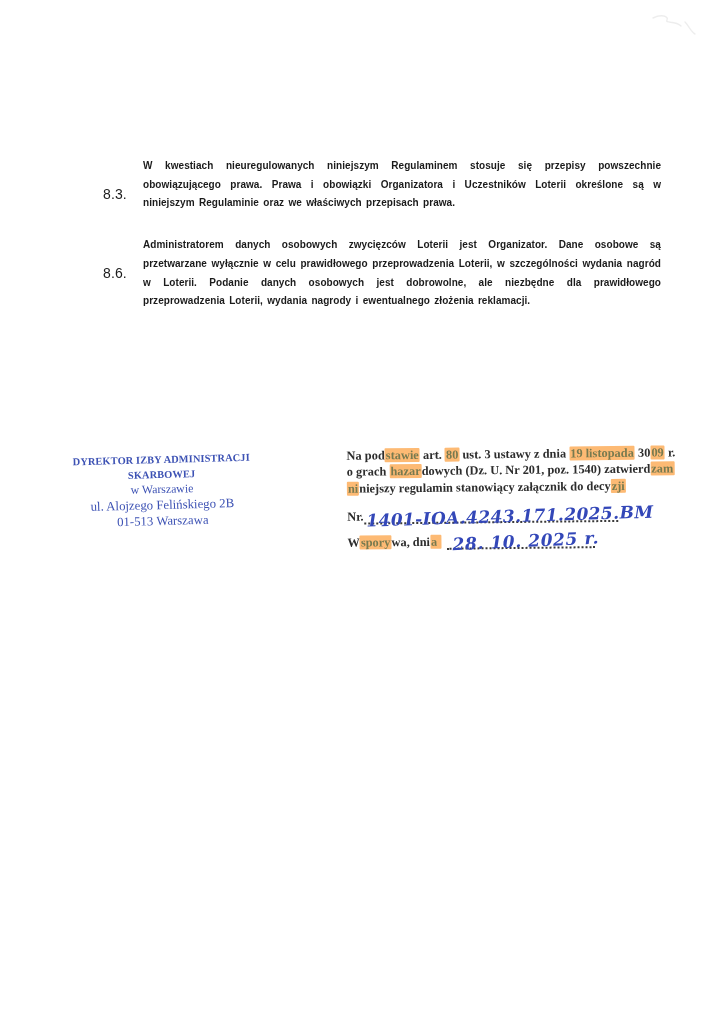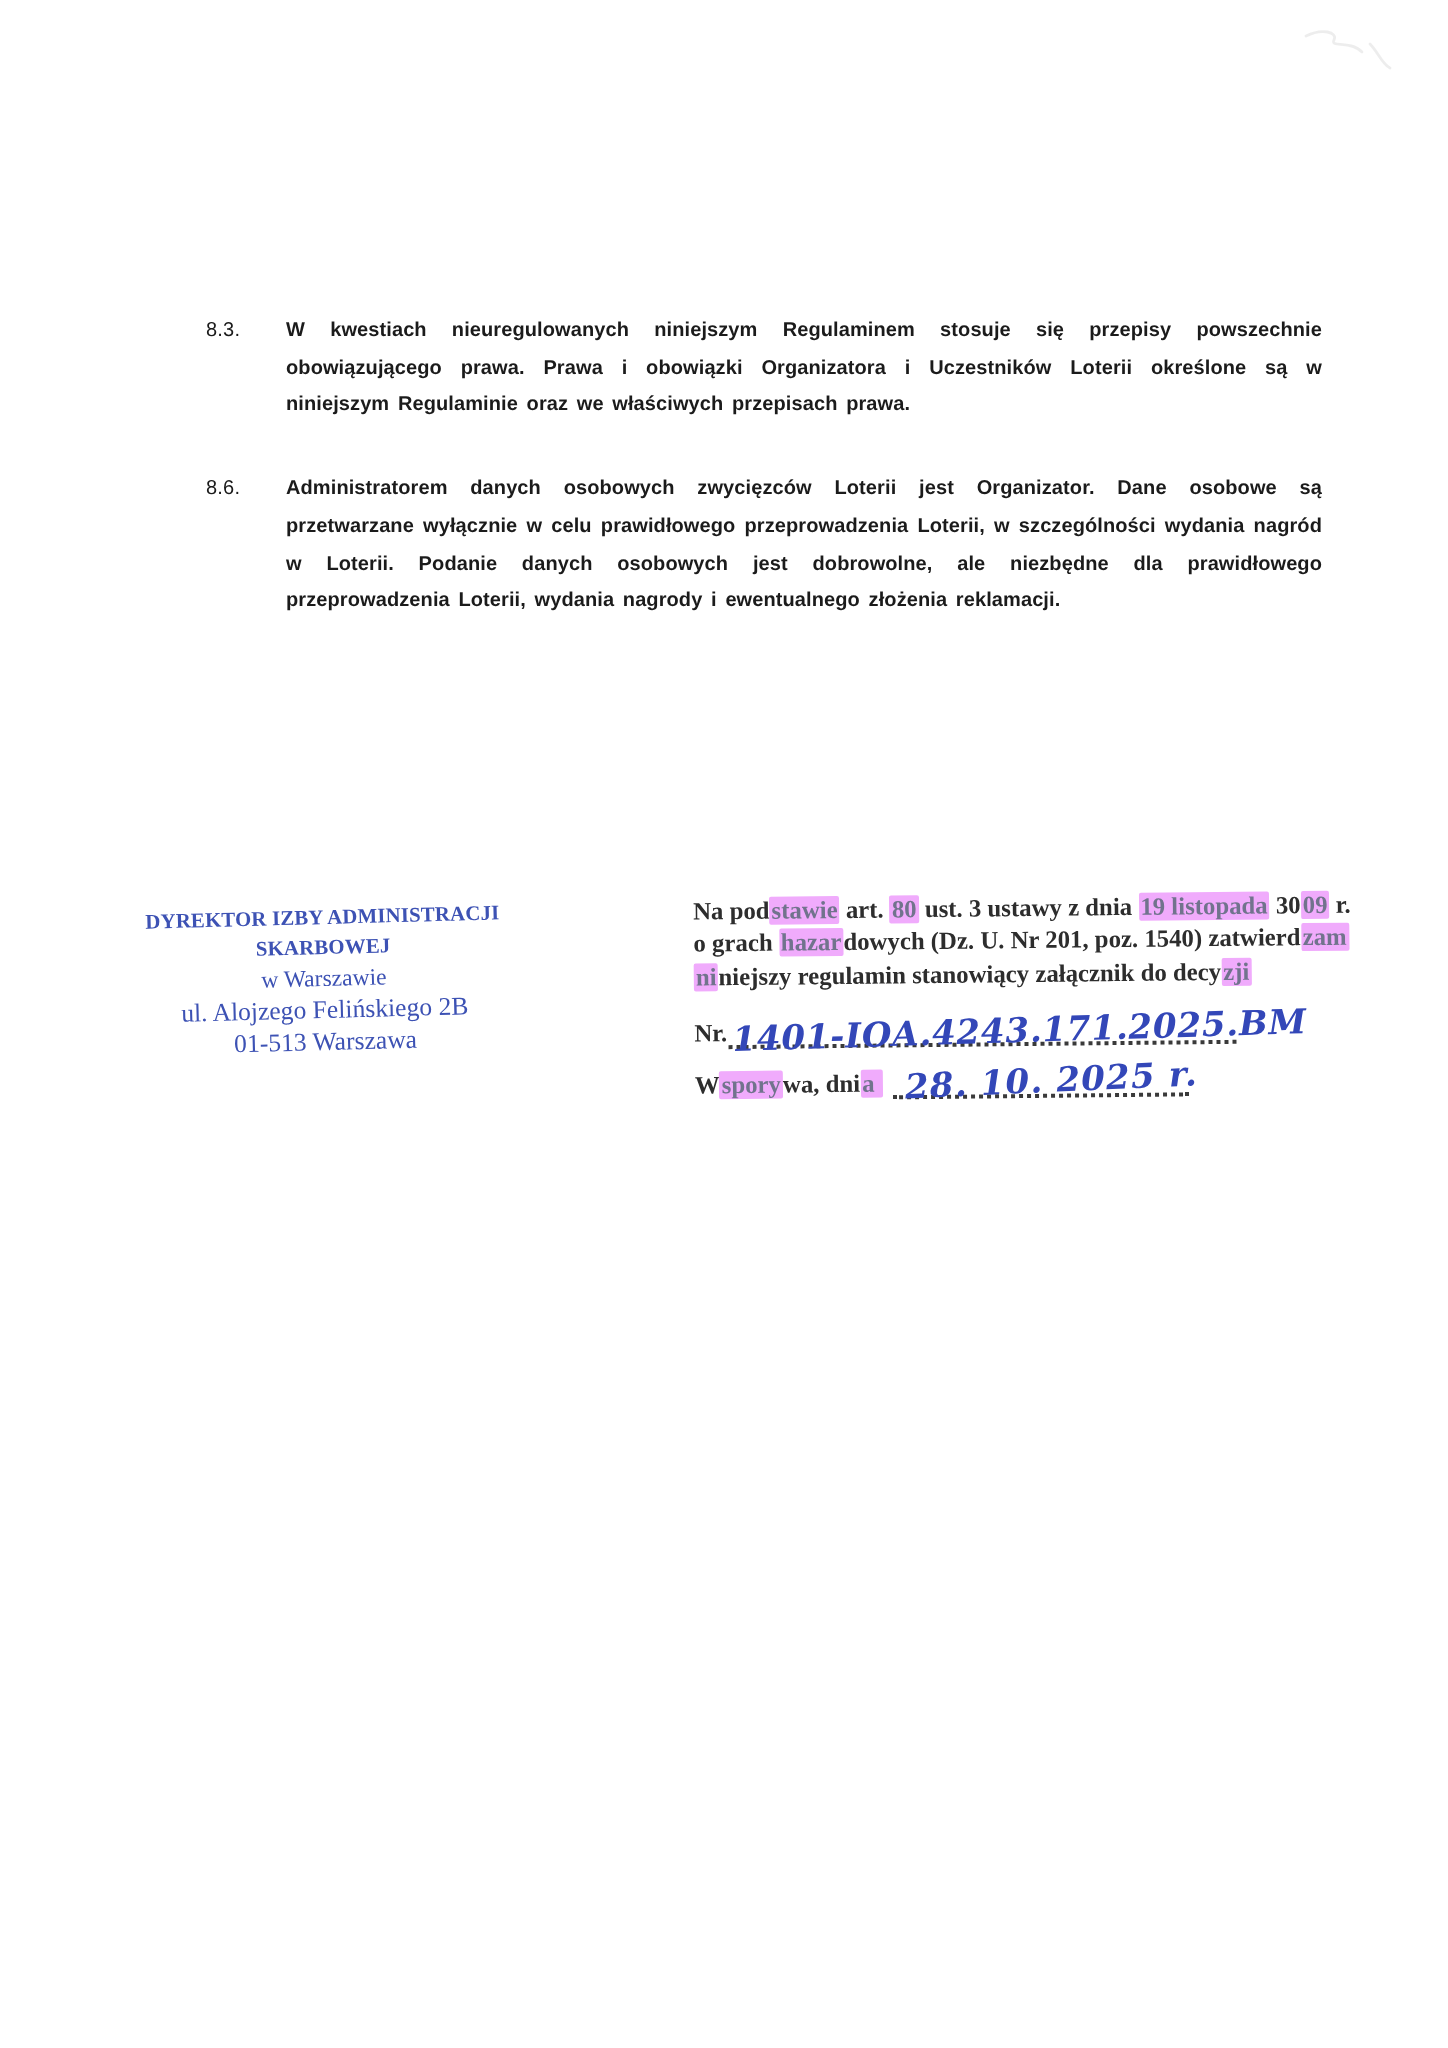--- a/index.html
+++ b/index.html
@@ -8,21 +8,21 @@
     overflow:hidden; font-family:"Liberation Sans", sans-serif; color:#1b1b1b;
   }
 
   
   .paragraphs { position:absolute; left:103px; top:157px; width:558px; }
   .para { display:flex; align-items:flex-start; }
   .para-gap-lg { margin-bottom:23px; }
   .para-gap-md { margin-bottom:18px; }
   .para-gap-sm { margin-bottom:19px; }
   .para-num {
-    flex:0 0 40px; font-size:10px; line-height:18.7px; letter-spacing:0.1px;
+    flex:0 0 40px; font-size:14px; line-height:18.7px; letter-spacing:0.1px;margin-top:28px;
   }
   .para-text {
     flex:1; font-size:10px; line-height:18.7px; text-align:justify;
     text-align-last:left; letter-spacing:0.05px; word-spacing:1.5px;font-weight:bold;
   }
 
   
   .office-stamp {
     position:absolute; left:52px; top:452px; width:220px; text-align:center;
     font-family:"Liberation Serif", serif; color:#3d52b4;
@@ -35,21 +35,21 @@
 
   
   .approval-stamp {
     position:absolute; left:347px; top:446px; width:334px;
     font-family:"Liberation Serif", serif; font-weight:700;
     font-size:12.4px; line-height:16.4px; color:#2d2d2d;
     transform:rotate(-0.6deg);
   }
   .stamp-text-line { white-space:nowrap; }
   .hl {
-    background:#f0abfc; color:rgba(10,70,50,0.55);
+    background:#fdba74; color:rgba(10,70,50,0.55);
     border-radius:1px; padding:0 1px;
   }
   .stamp-nr-line { display:flex; align-items:flex-end; height:26px; margin-top:2px; }
   .stamp-date-line { display:flex; align-items:flex-end; height:25px; margin-top:1px; }
   .stamp-label { white-space:nowrap; }
   .dotline { position:relative; border-bottom:2.5px dotted #3a3a3a; }
   .nr-dotline { width:254px; height:20px; margin-left:1px; }
   .date-dotline { width:148px; height:20px; margin-left:5px; }
   .handwrite {
     position:absolute; font-family:"DejaVu Serif", serif; font-style:italic;

